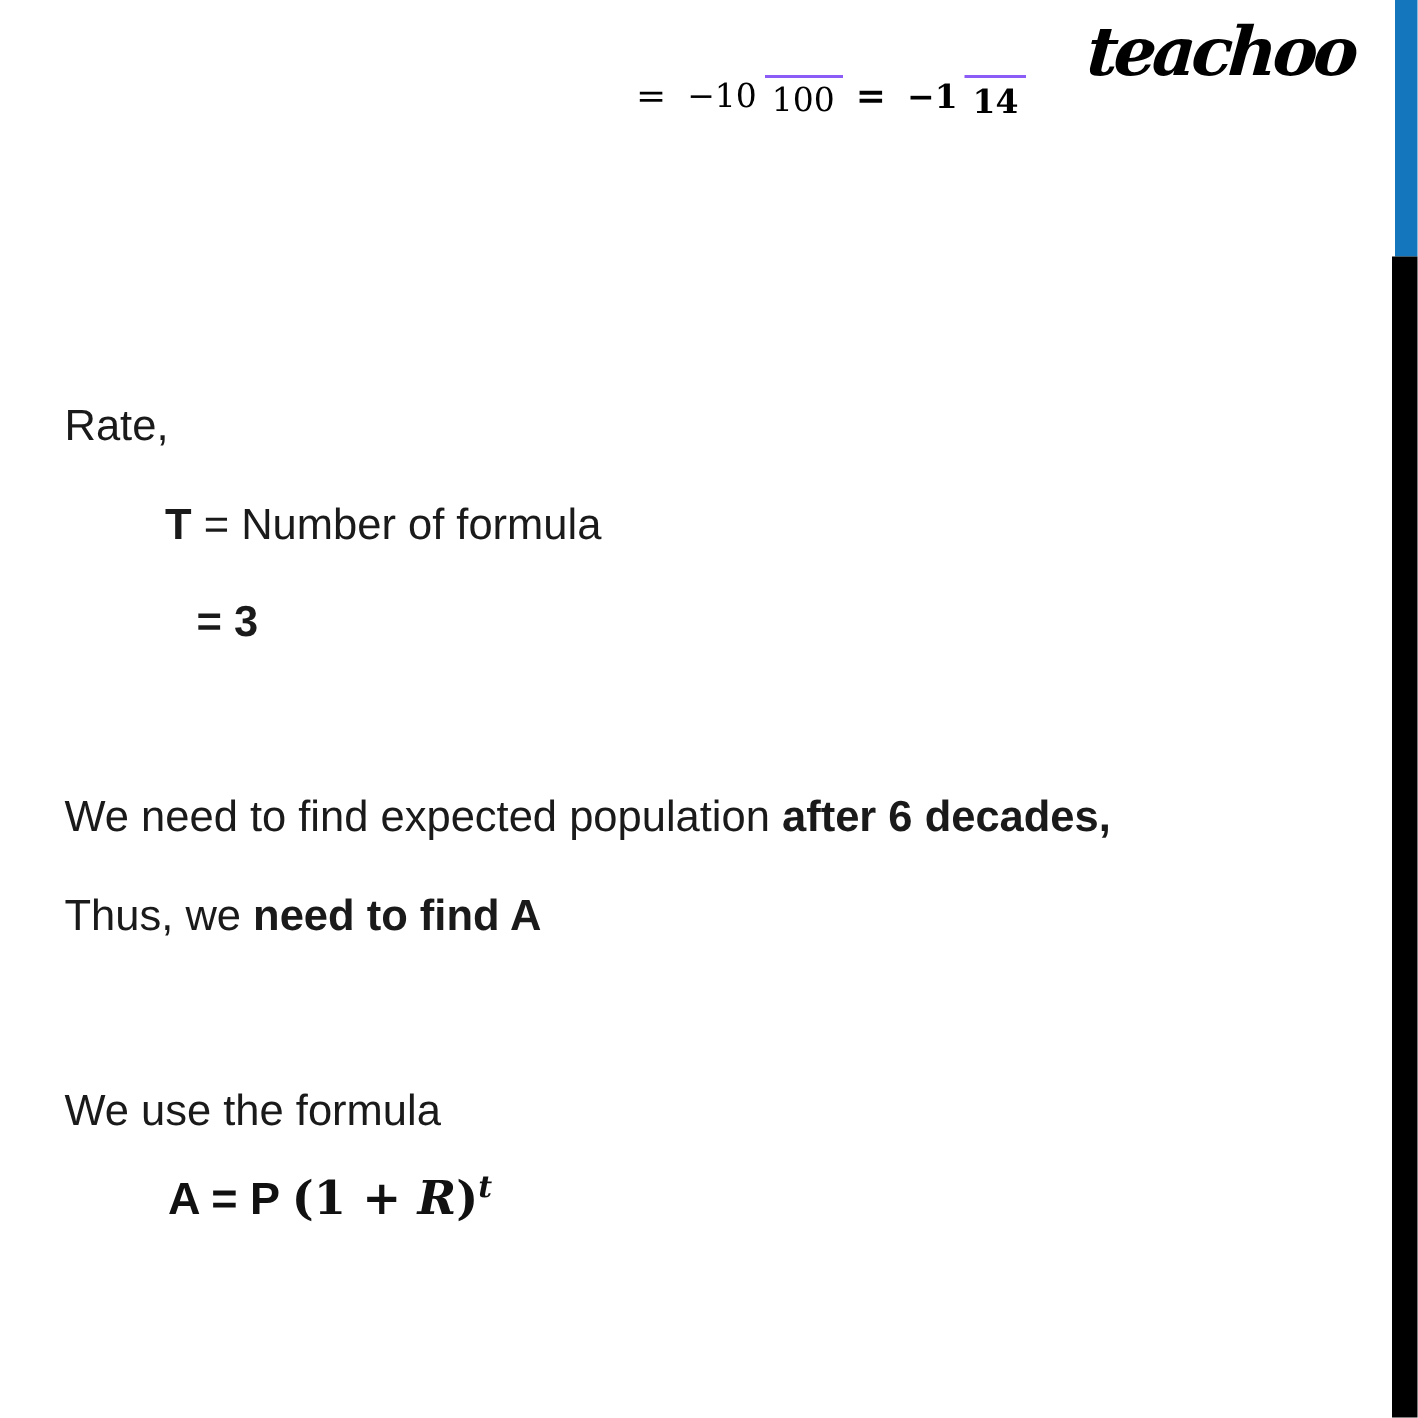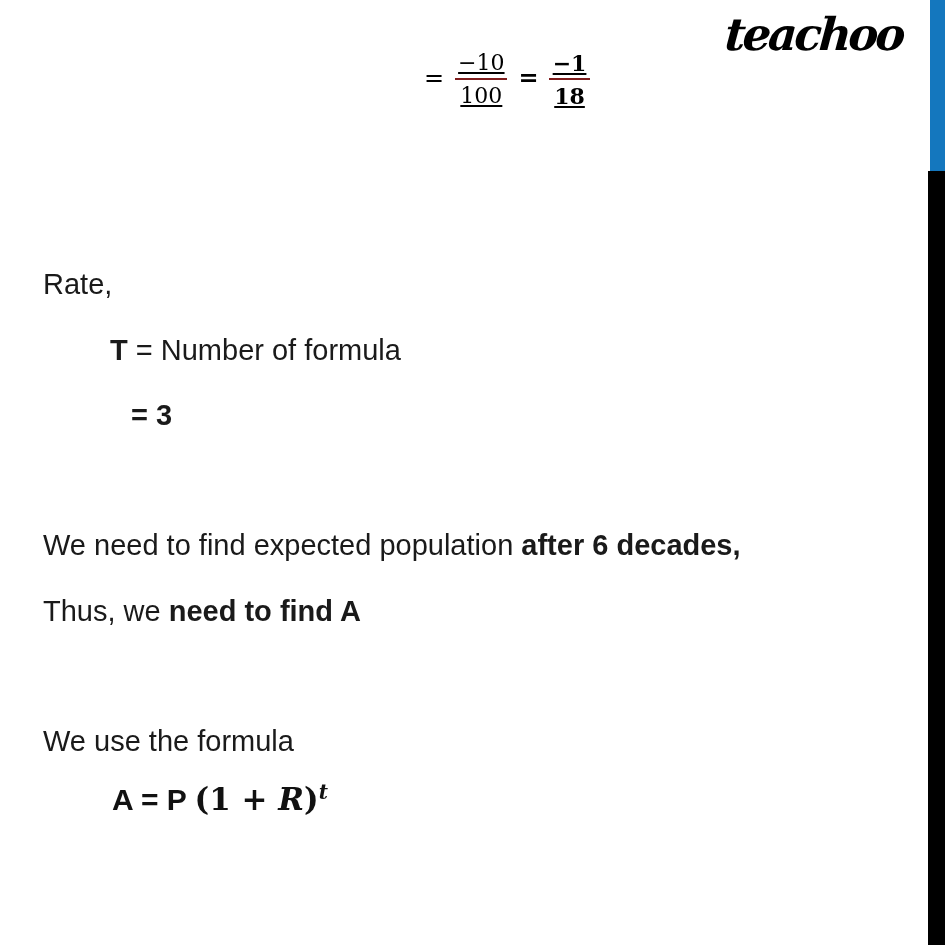--- a/index.html
+++ b/index.html
@@ -61,26 +61,25 @@
     align-items: center;
     gap: 9px;
     font-family: "DejaVu Serif", serif;
     font-size: 22px;
     color: #000000;
     line-height: 1;
   }
   .eq-sign { font-size: 24px; padding-bottom: 3px; }
   .frac {
     display: inline-flex;
-    flex-direction: column;
+    flex-direction: row;
     align-items: center;
-    text-decoration: underline;
   }
   .frac .num { padding: 2px 5px 4px 5px; }
-  .frac .den { border-top: 2px solid #7f1d1d; padding: 5px 5px 2px 5px; }
+  .frac .den { border-top: 2px solid #8b5cf6; padding: 5px 5px 2px 5px; }
   .bold { font-weight: 700; }
 
   
   .line {
     position: absolute;
     font-size: 29px;
     color: #1a1a1a;
     white-space: nowrap;
     line-height: 1.1;
   }
@@ -129,21 +128,21 @@
 
   <div class="equation">
     <span class="eq-sign">=</span>
     <span class="frac">
       <span class="num">−10</span>
       <span class="den">100</span>
     </span>
     <span class="eq-sign bold">=</span>
     <span class="frac bold">
       <span class="num">−1</span>
-      <span class="den">18</span>
+      <span class="den">14</span>
     </span>
   </div>
 
 
   <div class="line l2">
     <span>Rate,</span>
   </div>
 
   <div class="line l3">
     <span class="b">T</span><span> = Number of formula</span>

